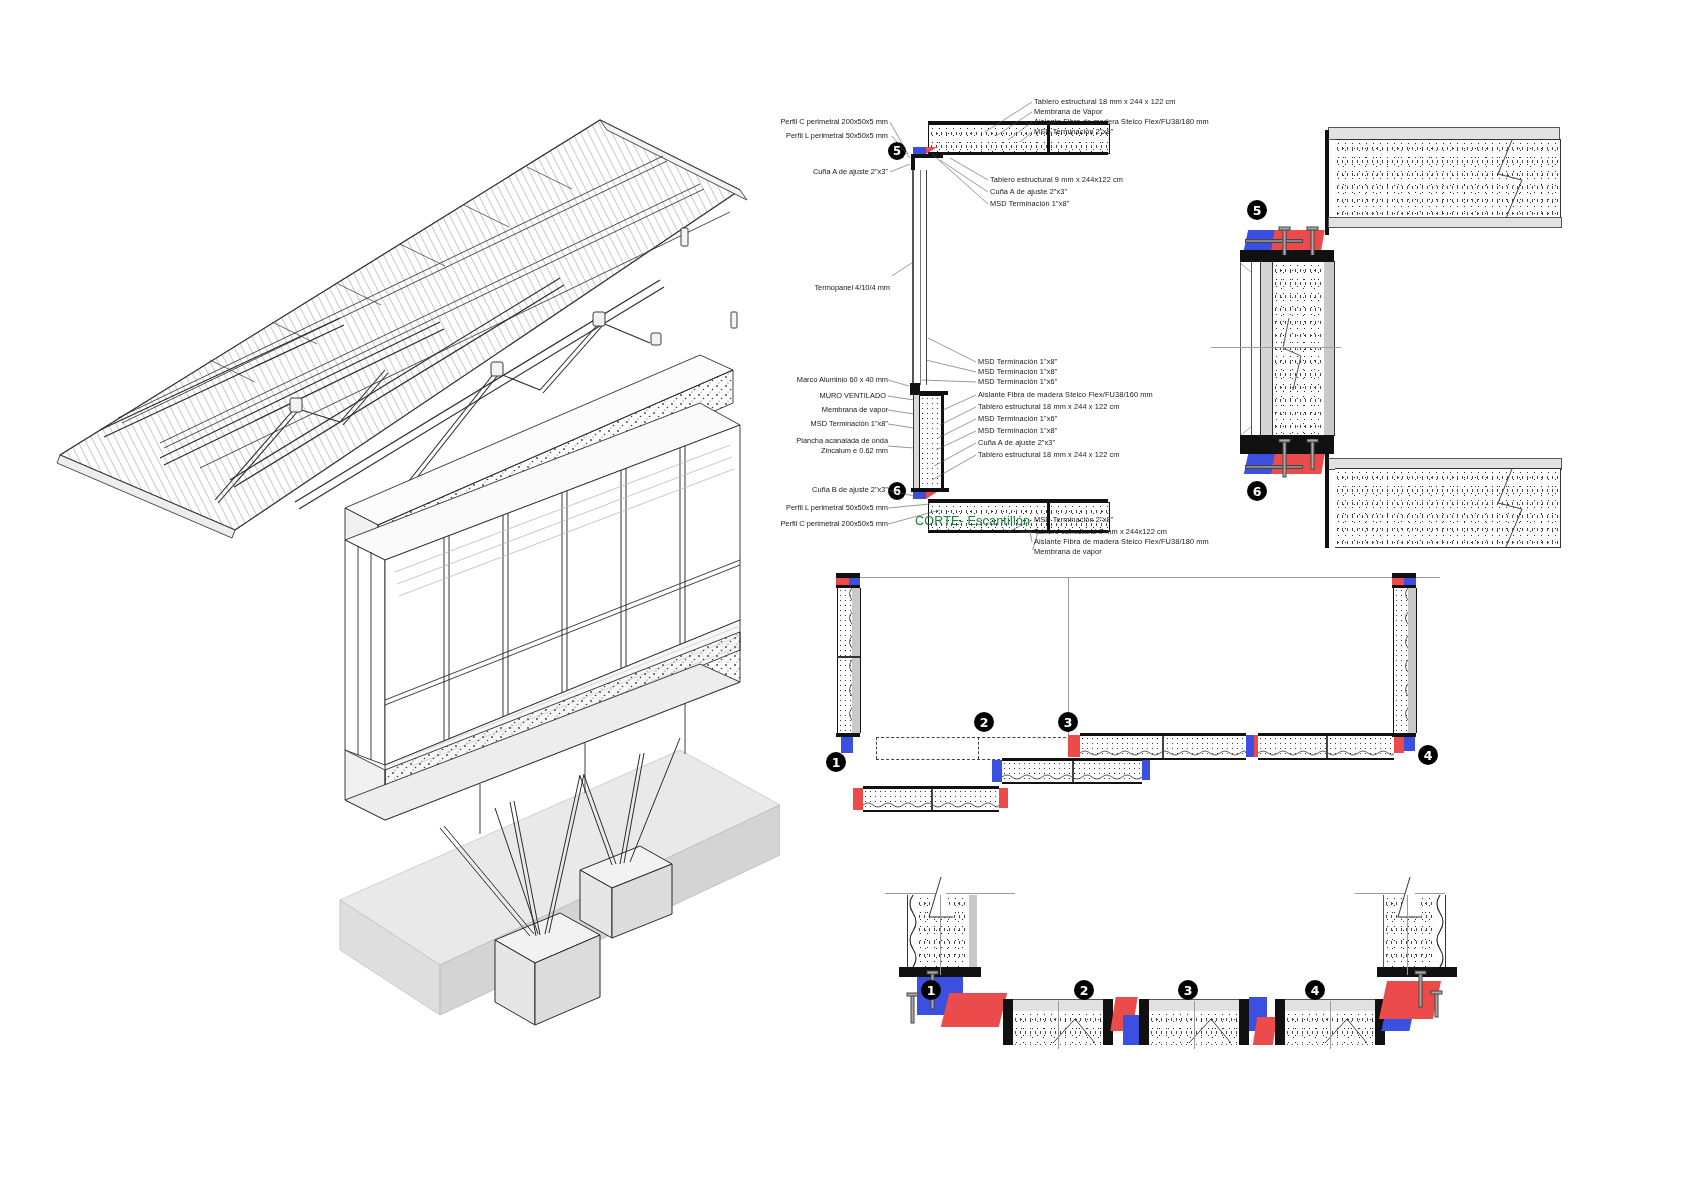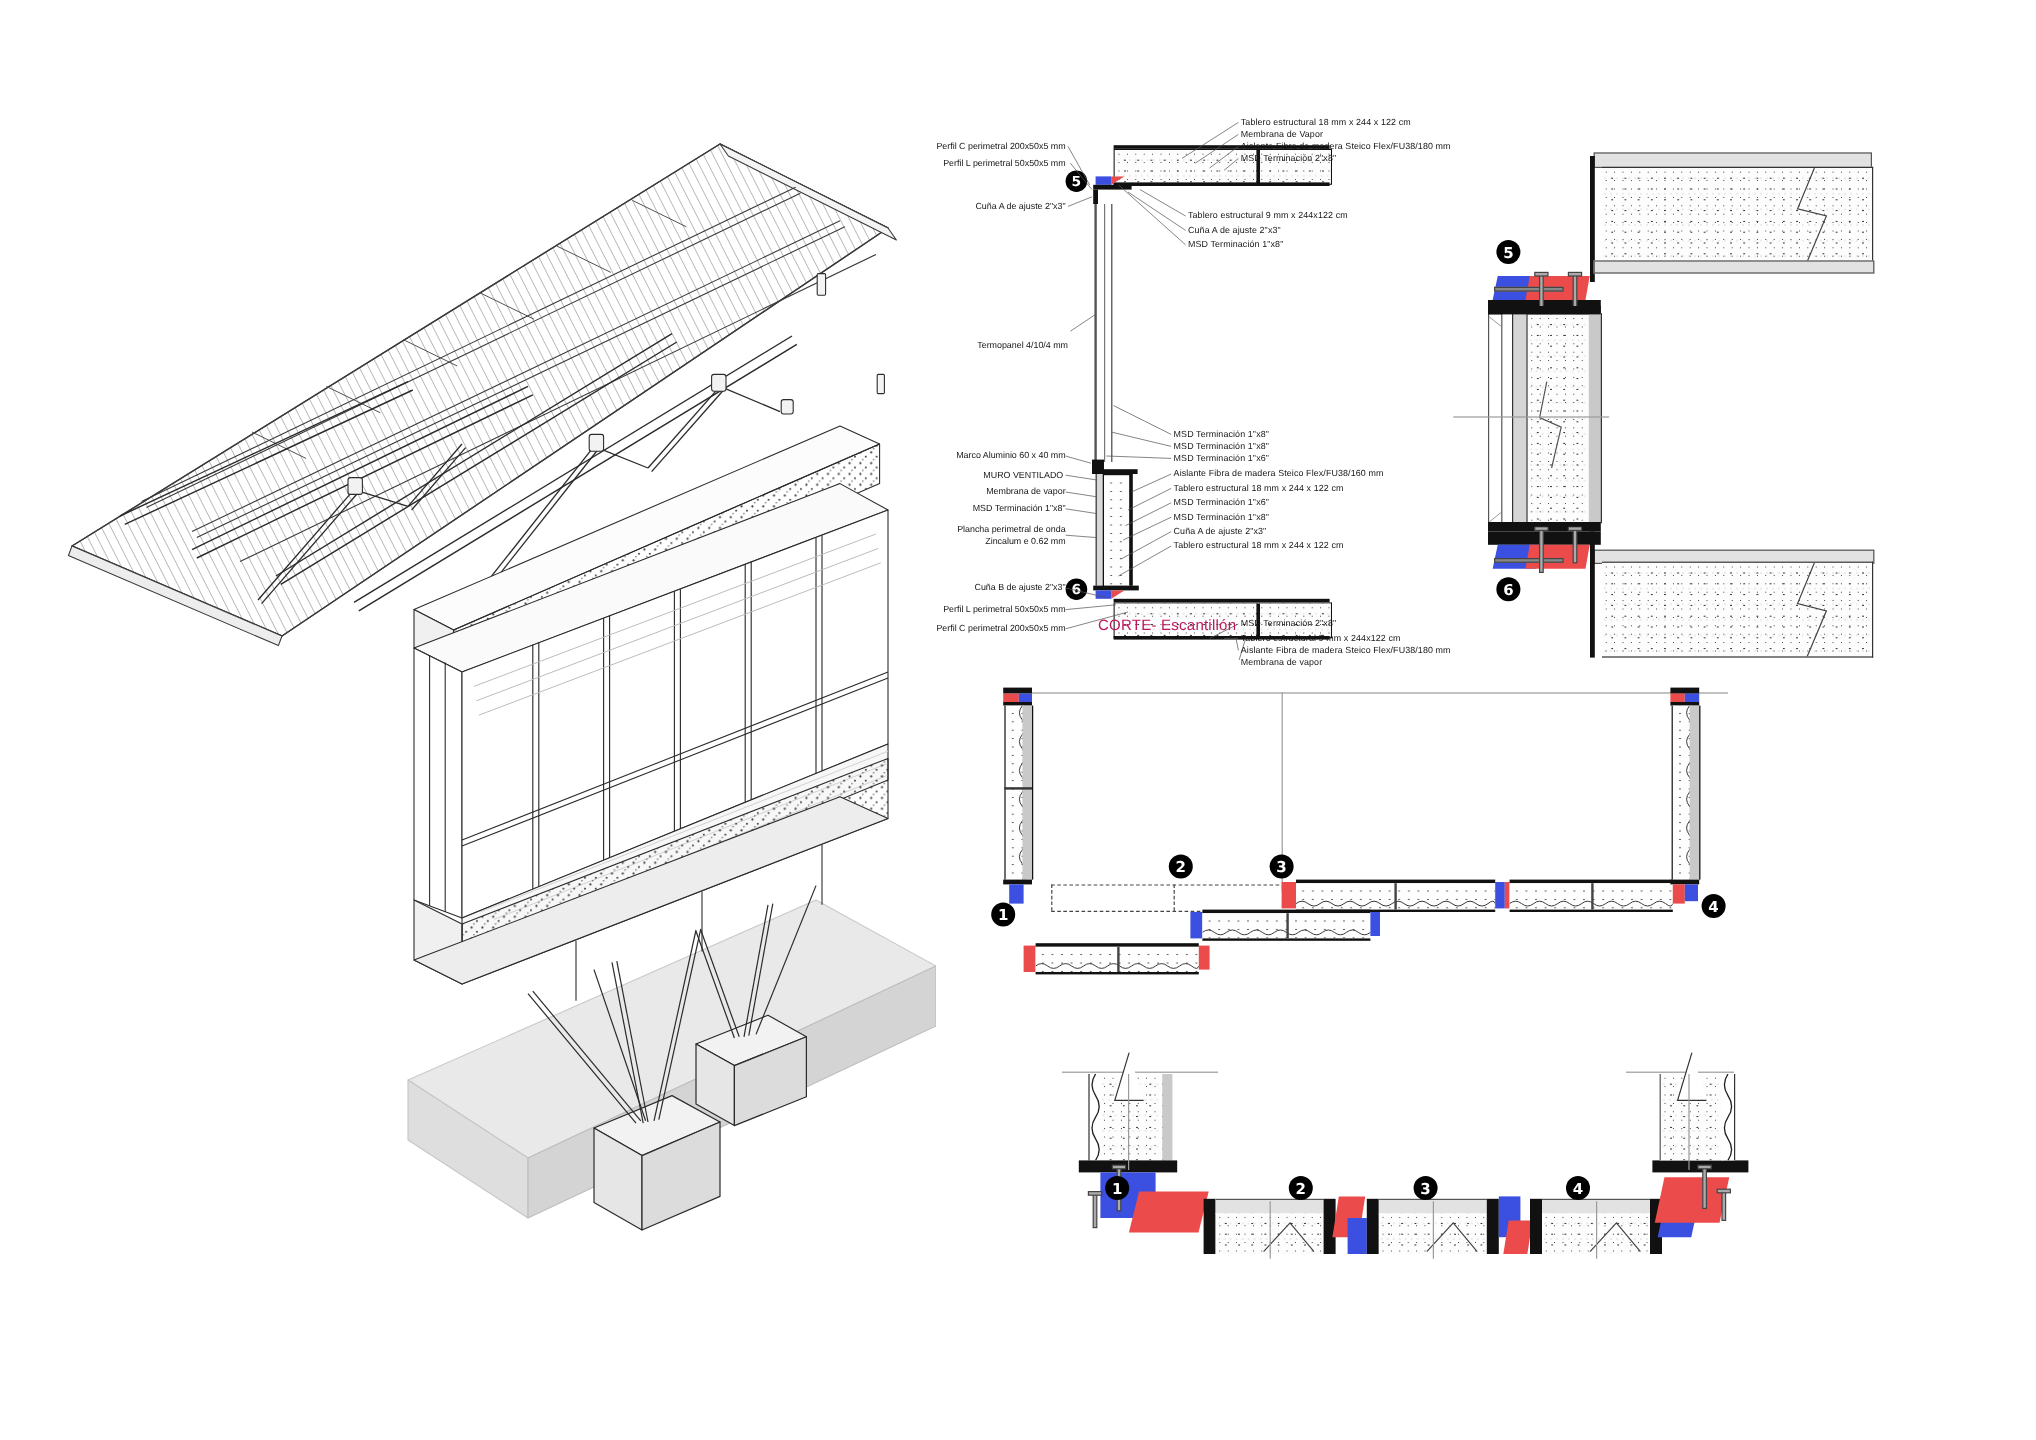--- a/index.html
+++ b/index.html
@@ -13,21 +13,21 @@
        color:#161616;letter-spacing:0.1px;}
   .lbl2{position:absolute;font-size:7.4px;line-height:9.5px;white-space:nowrap;
         color:#161616;text-align:right;transform:translateX(-100%);}
 
   .bullet{position:absolute;width:20px;height:20px;border-radius:50%;
           background:#000;color:#fff;font-size:12.5px;font-weight:bold;
           display:flex;align-items:center;justify-content:center;
           font-family:"DejaVu Sans",sans-serif;}
   .bullet.sm{width:18px;height:18px;font-size:11.5px;}
 
-  .title{position:absolute;font-size:12.5px;color:#be185d;letter-spacing:.2px;}
+  .title{position:absolute;font-size:12.5px;color:#15803d;letter-spacing:.2px;}
 
   
   .concrete{
     background-color:#fdfdfd;
     background-image:
       radial-gradient(#2b2b2b 0.55px, transparent 0.6px),
       radial-gradient(#2b2b2b 0.45px, transparent 0.5px),
       radial-gradient(#4a4a4a 0.4px, transparent 0.45px);
     background-size:7px 7px, 11px 9px, 5px 13px;
     background-position:0 0, 3px 4px, 5px 2px;
@@ -335,21 +335,21 @@
     <div class="lbl" style="left:210px;top:95px;">Tablero estructural 9 mm  x 244x122 cm</div>
     <div class="lbl" style="left:210px;top:107px;">Cuña A de ajuste 2"x3"</div>
     <div class="lbl" style="left:210px;top:119px;">MSD Terminación 1"x8"</div>
 
     <div class="lbl2" style="left:110px;top:191px;margin-top:12px;">Termopanel 4/10/4 mm</div>
 
     <div class="lbl2" style="left:108px;top:295px;">Marco Aluminio 60 x 40 mm</div>
     <div class="lbl2" style="left:106px;top:311px;">MURO VENTILADO</div>
     <div class="lbl2" style="left:108px;top:325px;">Membrana de vapor</div>
     <div class="lbl2" style="left:108px;top:339px;">MSD Terminación 1"x8"</div>
-    <div class="lbl2" style="left:108px;top:356px;">Plancha perimetral de onda</div>
+    <div class="lbl2" style="left:108px;top:356px;">Plancha acanalada de onda</div>
     <div class="lbl2" style="left:108px;top:366px;">Zincalum  e 0.62 mm</div>
 
     <div class="lbl" style="left:198px;top:277px;">MSD Terminación 1"x8"</div>
     <div class="lbl" style="left:198px;top:287px;">MSD Terminación 1"x8"</div>
     <div class="lbl" style="left:198px;top:297px;">MSD Terminación 1"x6"</div>
     <div class="lbl" style="left:198px;top:310px;">Aislante Fibra de madera Steico Flex/FU38/160 mm</div>
     <div class="lbl" style="left:198px;top:322px;">Tablero estructural 18 mm  x 244 x 122 cm</div>
     <div class="lbl" style="left:198px;top:334px;">MSD Terminación 1"x6"</div>
     <div class="lbl" style="left:198px;top:346px;">MSD Terminación 1"x8"</div>
     <div class="lbl" style="left:198px;top:358px;">Cuña A de ajuste 2"x3"</div>

